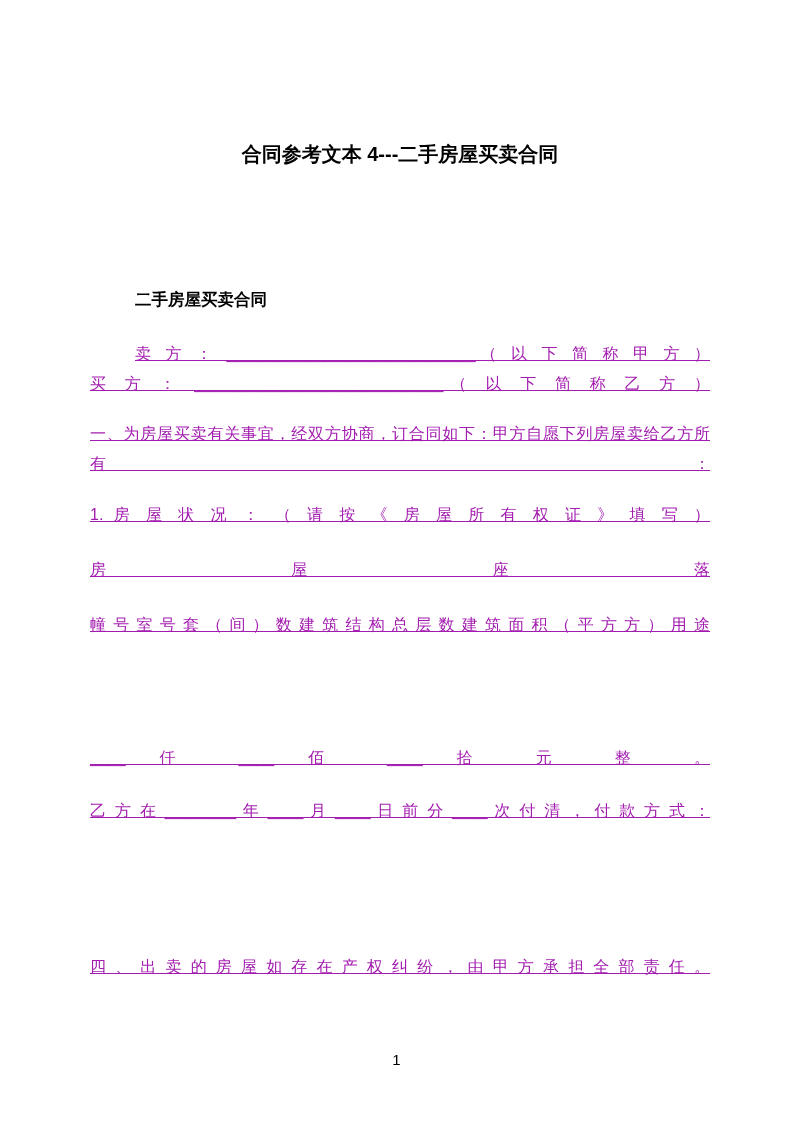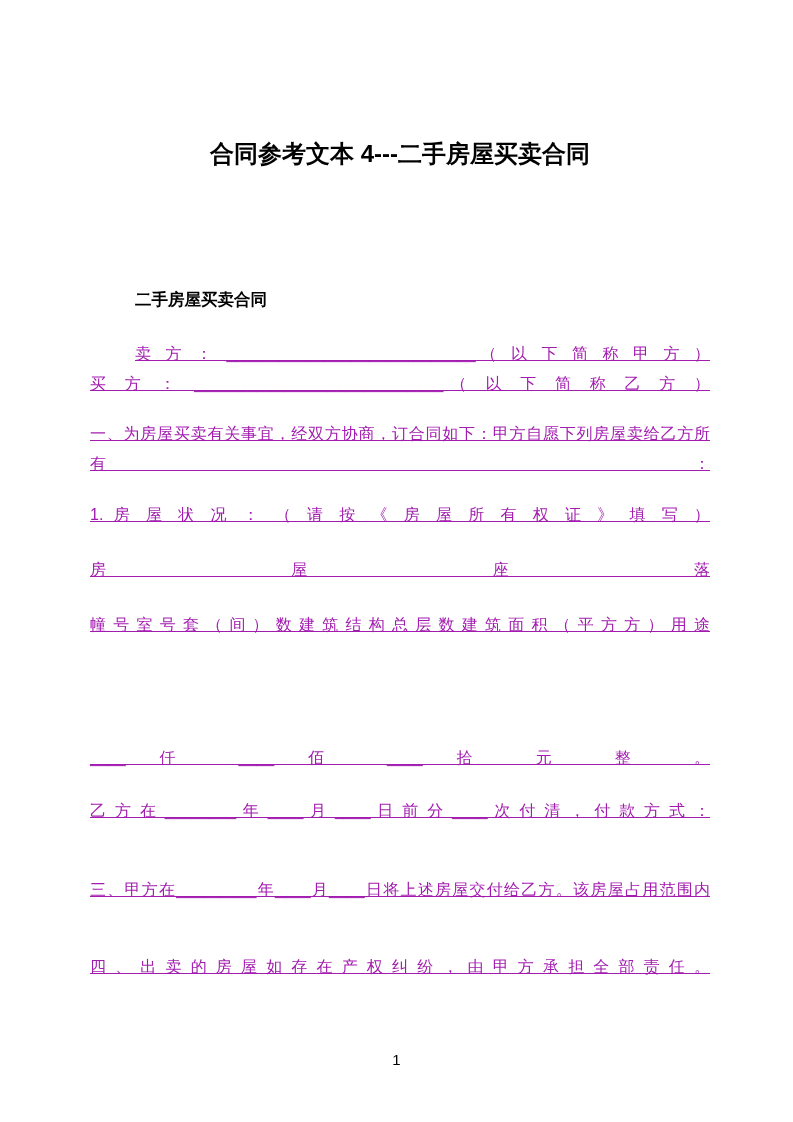--- a/index.html
+++ b/index.html
@@ -30,21 +30,21 @@
   }
   .indent {
     left: 135px;
     width: 575px;
   }
   .doc-title {
     position: absolute;
     top: 137px;
     left: 90px;
     width: 620px;
-    font-size: 24px;
+    font-size: 20px;
     line-height: 34px;
     font-weight: bold;
     text-align: center;
     text-align-last: center;
   }
   .doc-heading {
     position: absolute;
     top: 287px;
     left: 135px;
     width: 575px;
@@ -84,19 +84,18 @@
 
   <div class="ln" style="top:555px">房 屋 座 落</div>
 
   <div class="ln" style="top:610px">幢 号 室 号 套 （ 间 ） 数 建 筑 结 构 总 层 数 建 筑 面 积 （ 平 方 方 ） 用 途</div>
 
 
   <div class="ln" style="top:743px">____ 仟 ____ 佰 ____ 拾 元 整 。</div>
 
   <div class="ln" style="top:796px">乙 方 在 ________ 年 ____ 月 ____ 日 前 分 ____ 次 付 清 ， 付 款 方 式 ：</div>
 
-  <div class="ln" style="top:875px">三、甲方在_________年____月____日将上述房屋交付给乙方。该房屋占用范围内</div>
 
   <div class="ln" style="top:952px">四 、 出 卖 的 房 屋 如 存 在 产 权 纠 纷 ， 由 甲 方 承 担 全 部 责 任 。</div>
 
   <div class="page-number">1</div>
 
 </div>
 
 </body></html>

